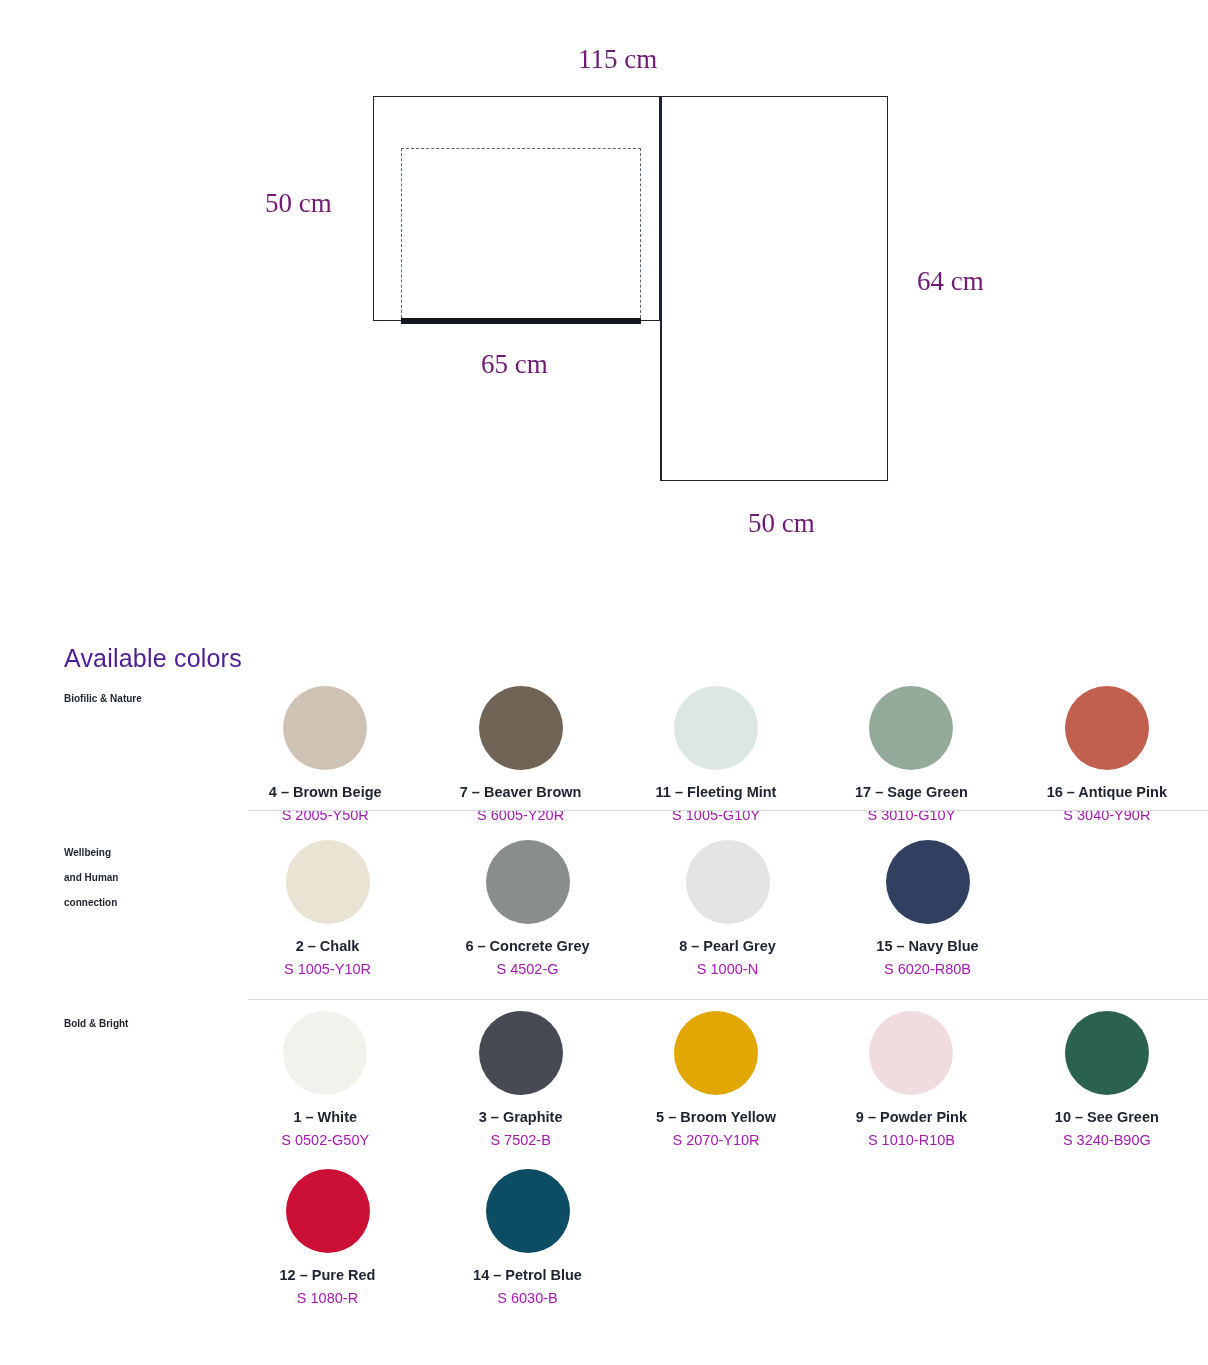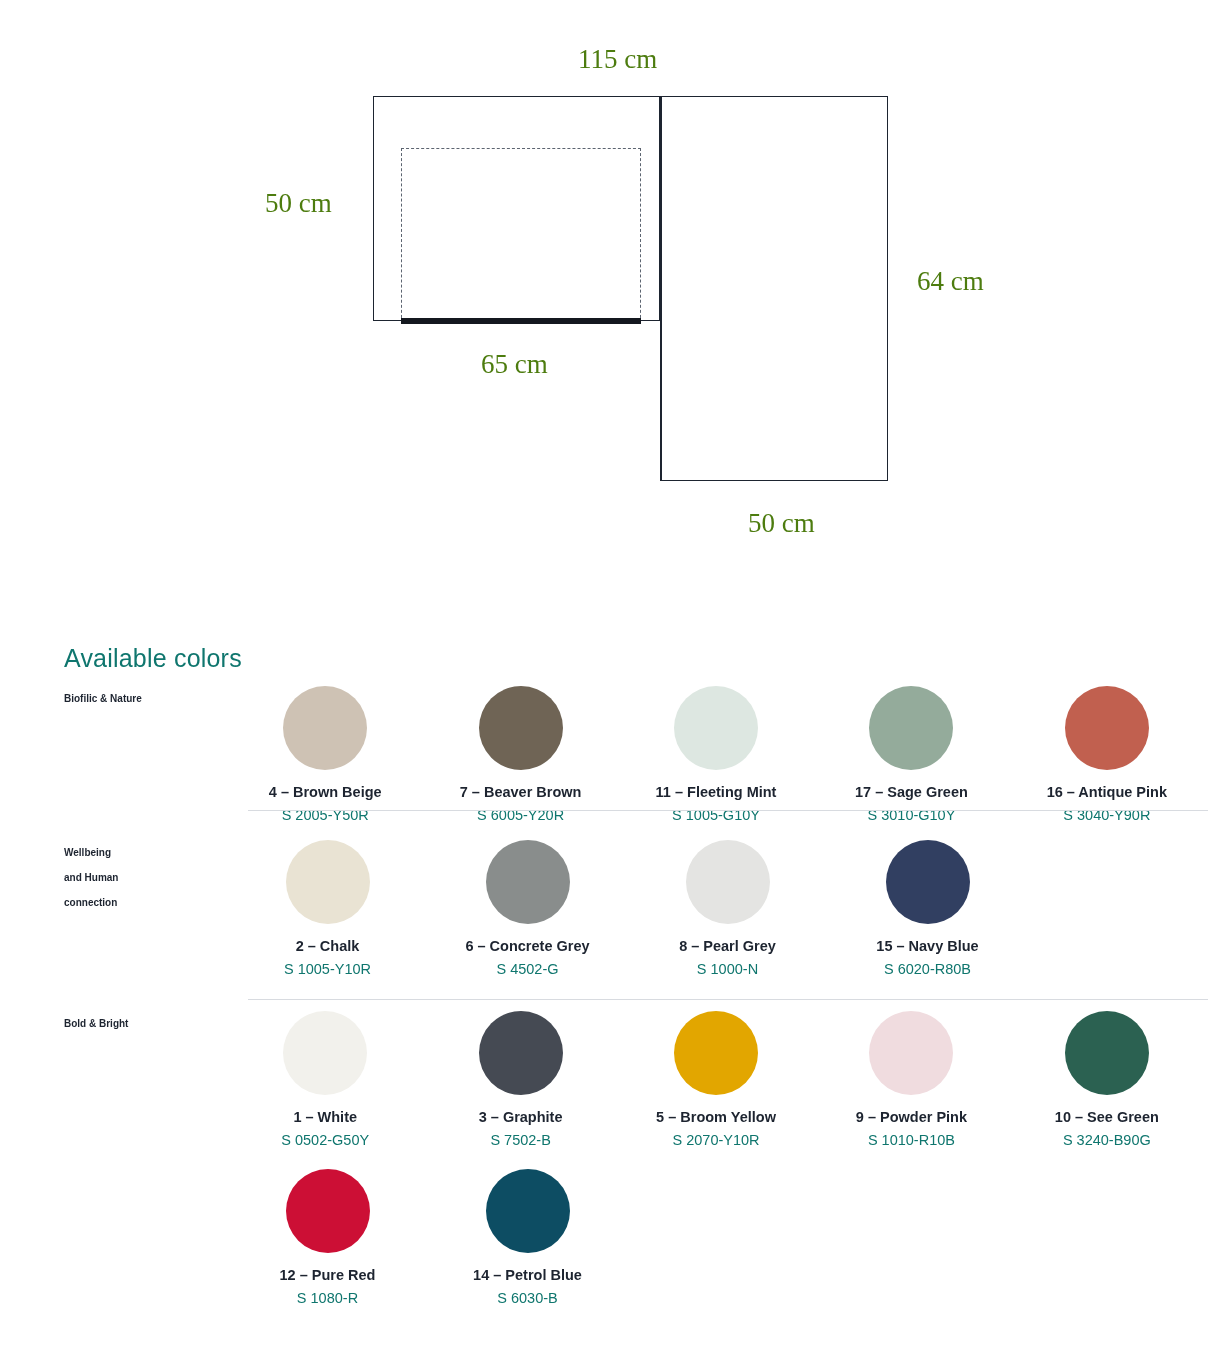--- a/index.html
+++ b/index.html
@@ -22,21 +22,21 @@
     position: absolute;
     left: 0;
     top: 0;
     width: 1208px;
     height: 600px;
   }
   .dim-label {
     position: absolute;
     font-family: "Liberation Serif", serif;
     font-size: 27px;
-    color: #4d7c0f;
+    color: #701a75;
     white-space: nowrap;
   }
   .box-top {
     position: absolute;
     left: 373px;
     top: 96px;
     width: 287px;
     height: 225px;
     border: 1.5px solid #1d2430;
     background: #ffffff;
@@ -89,21 +89,21 @@
     left: 0;
     top: 600px;
     width: 1208px;
   }
   .section-title {
     position: absolute;
     left: 64px;
     top: 44px;
     font-size: 25px;
     font-weight: 400;
-    color: #0f766e;
+    color: #4c1d95;
     letter-spacing: .2px;
   }
 
   .group {
     position: absolute;
     left: 64px;
     width: 1080px;
   }
   .group-label {
     position: absolute;
@@ -147,21 +147,21 @@
     font-size: 14.5px;
     font-weight: bold;
     color: #1d2430;
     text-align: center;
     white-space: nowrap;
   }
   .sw-code {
     margin-top: 7px;
     font-size: 14.5px;
     font-weight: 400;
-    color: #0f766e;
+    color: #a21caf;
     text-align: center;
     white-space: nowrap;
   }
 
   
   #group-0 { top: 86px; }
   #group-1 { top: 240px; }
   #group-2 { top: 411px; }
   #group-3 { top: 569px; }
 </style>

